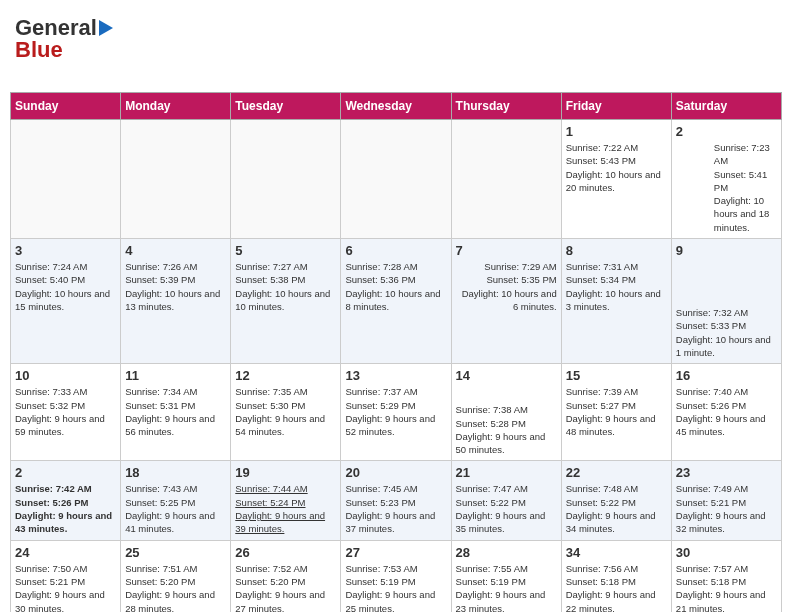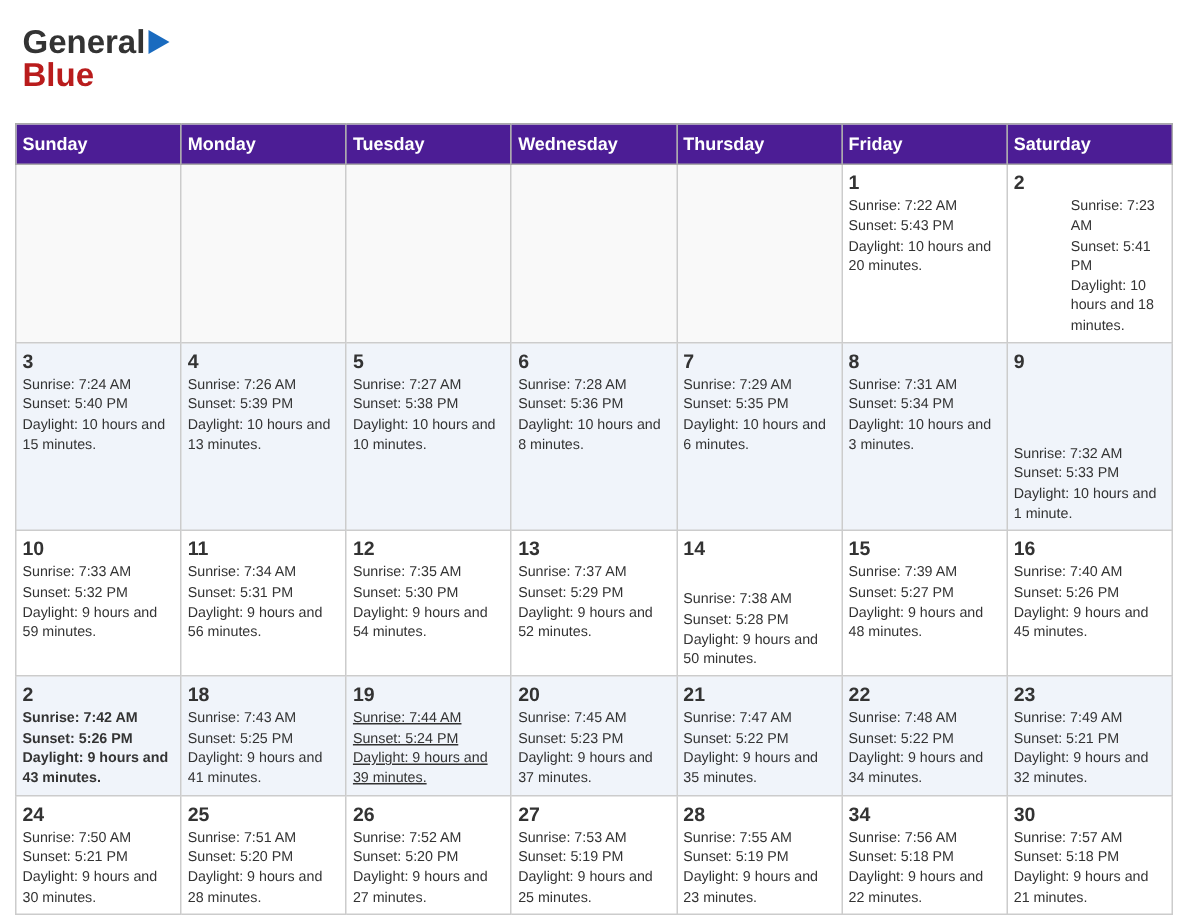--- a/index.html
+++ b/index.html
@@ -7,21 +7,21 @@
       font-family: Arial, sans-serif;
       background: #fff;
       width: 792px;
       min-height: 612px;
       padding: 10px;
     }
     .header {
       display: flex;
       justify-content: space-between;
       align-items: flex-start;
-      margin-bottom: 14px;
+      margin-bottom: 24px;
       padding: 5px 5px;
     }
     .logo {
       display: flex;
       flex-direction: column;
       align-items: flex-start;
     }
     .logo-arrow {
       width: 0;
       height: 0;
@@ -46,21 +46,21 @@
     }
     .location {
       font-size: 15px;
       color: #555;
     }
     .calendar {
       width: 100%;
       border-collapse: collapse;
     }
     .calendar th {
-      background-color: #4c1d95;
+      background-color: #be185d;
       color: #fff;
       font-size: 12px;
       font-weight: bold;
       padding: 6px 4px;
       text-align: left;
       border: 1px solid #aaa;
     }
     .calendar td {
       border: 1px solid #ccc;
       vertical-align: top;
@@ -156,21 +156,21 @@
 Daylight: 10 hours and 10 minutes.</div>
         </td>
         <td>
           <div class="day-num">6</div>
           <div class="day-info" style="white-space: pre-line;">Sunrise: 7:28 AM
 Sunset: 5:36 PM
 Daylight: 10 hours and 8 minutes.</div>
         </td>
         <td>
           <div class="day-num">7</div>
-          <div class="day-info" style="white-space: pre-line;">Sunrise: 7:29 AM
+          <div class="day-info" style="white-space: pre-line; text-align: right;">Sunrise: 7:29 AM
 Sunset: 5:35 PM
 Daylight: 10 hours and 6 minutes.</div>
         </td>
         <td>
           <div class="day-num">8</div>
           <div class="day-info" style="white-space: pre-line;">Sunrise: 7:31 AM
 Sunset: 5:34 PM
 Daylight: 10 hours and 3 minutes.</div>
         </td>
         <td>

